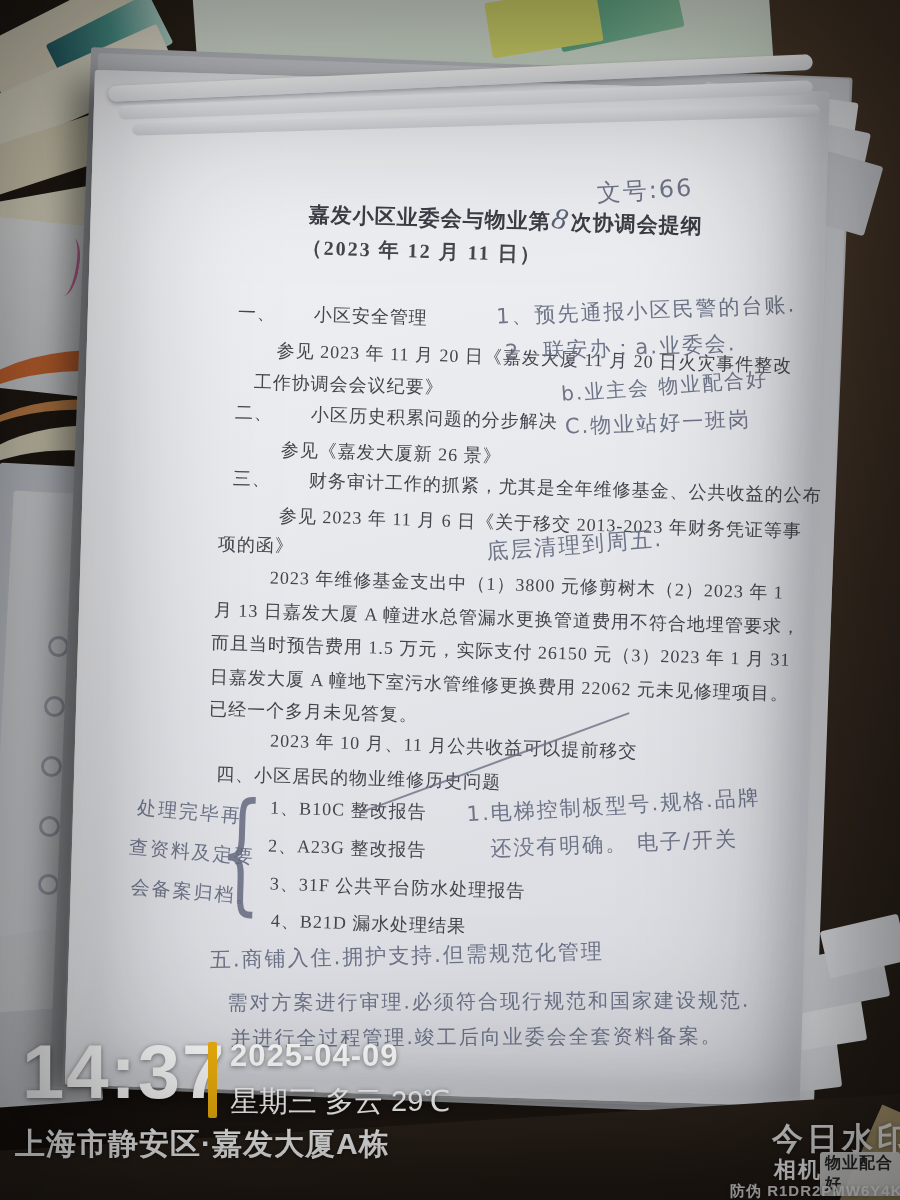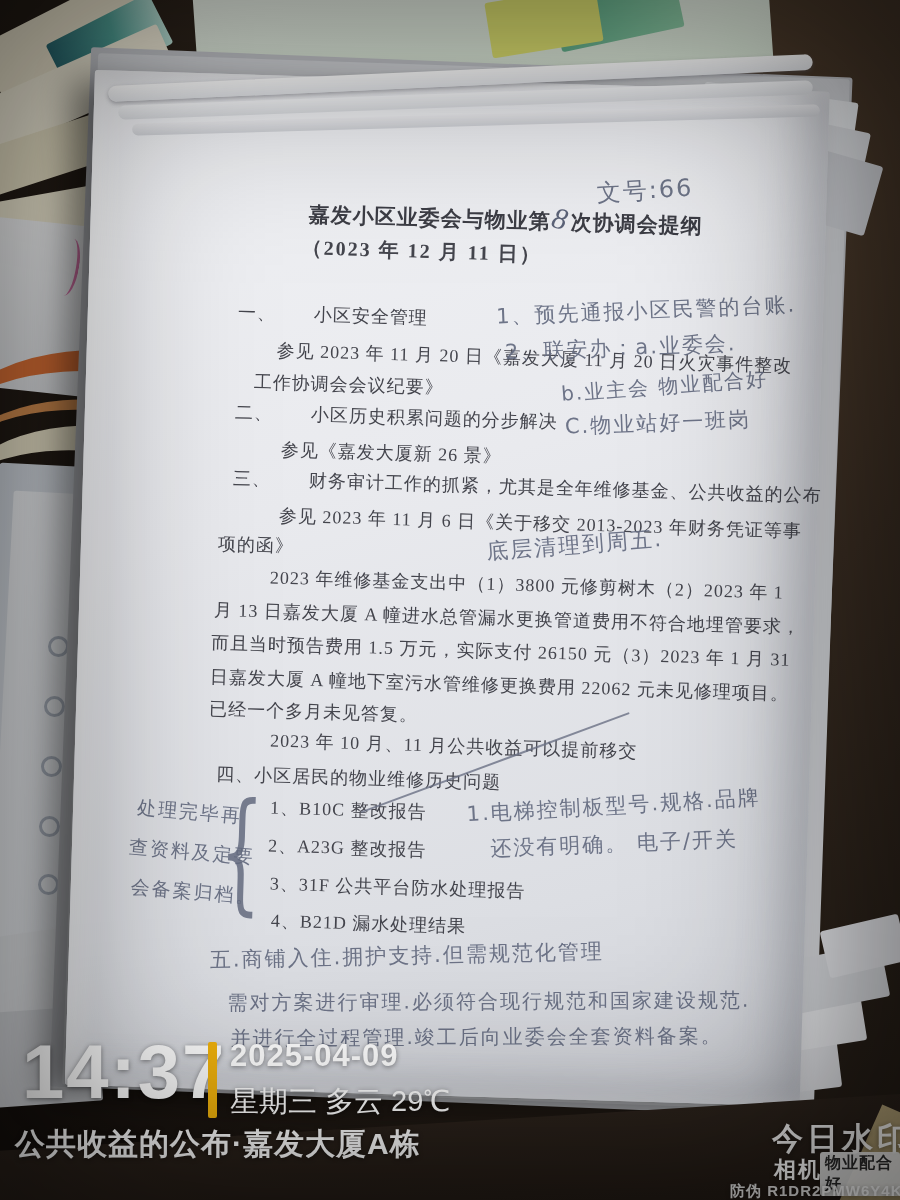--- a/index.html
+++ b/index.html
@@ -143,20 +143,20 @@
   <div class="pile" style="left:118px;top:93px;width:695px;height:14px;border-radius:8px;transform:rotate(-2.1deg);background:linear-gradient(#f6f7f9,#dcdee2);"></div>
   <div class="pile" style="left:132px;top:114px;width:688px;height:12px;border-radius:7px;transform:rotate(-1.6deg);background:linear-gradient(#ededf0,#d2d4d9);"></div>
 
   <div class="abs" style="left:-80px;top:1122px;width:1080px;height:240px;transform:rotate(-3.6deg);background:linear-gradient(180deg,#2b221b,#150f0b);"></div>
   <div class="abs" style="left:856px;top:1118px;width:90px;height:110px;transform:rotate(24deg);background:linear-gradient(160deg,#b3a176,#8a7a52);"></div>
 
   <div class="abs wm wm-time" style="left:22px;top:1028px;">14:37</div>
   <div class="abs wm-bar" style="left:208px;top:1042px;background:#f3b40c;"></div>
   <div class="abs wm wm-date" style="left:230px;top:1038px;">2025-04-09</div>
   <div class="abs wm wm-meta" style="left:230px;top:1082px;">星期三 多云 29℃</div>
-  <div class="abs wm wm-loc" style="left:15px;top:1124px;">公共收益的公布·嘉发大厦A栋</div>
+  <div class="abs wm wm-loc" style="left:15px;top:1124px;">上海市静安区·嘉发大厦A栋</div>
   <div class="abs wm wm-brand" style="left:772px;top:1118px;">今日水印</div>
   <div class="abs wm wm-cam" style="left:774px;top:1155px;">相机</div>
   <div class="abs wm-badge" style="position:absolute;left:820px;top:1152px;">物业配合好</div>
   <div class="abs wm wm-code" style="left:730px;top:1182px;">防伪 R1DR2PMW6Y4K3L</div>
 
   <div class="vignette"></div>
 </div>
 
 </body></html>

